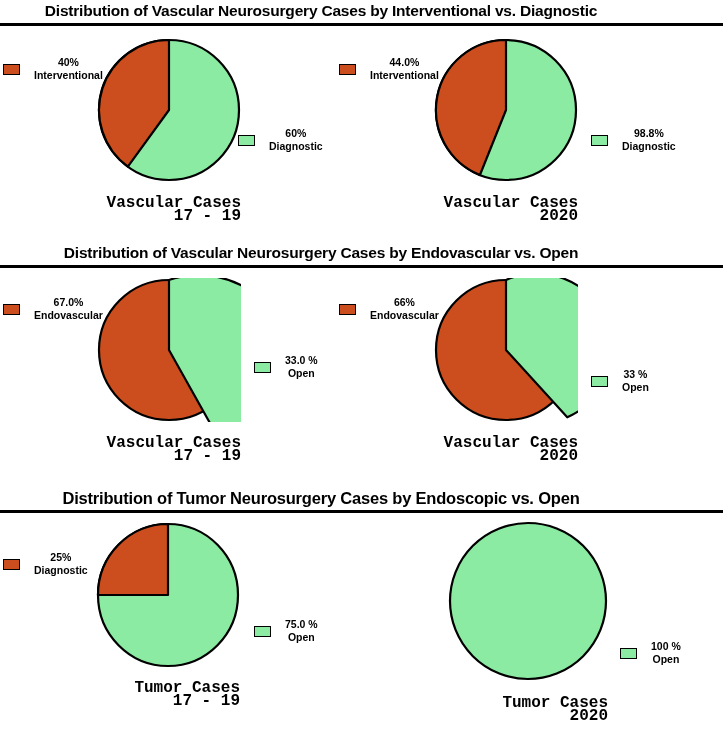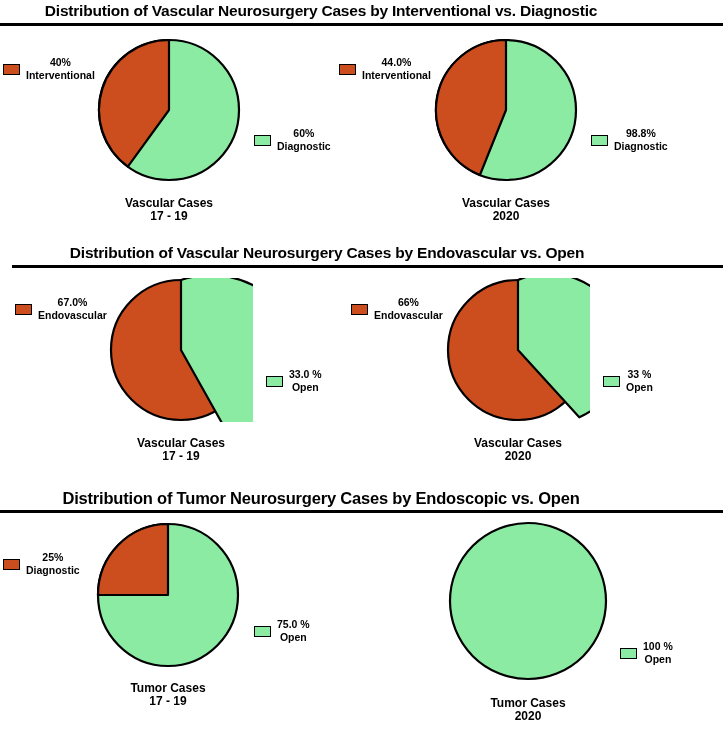--- a/index.html
+++ b/index.html
@@ -38,31 +38,32 @@
   .charts-row {
     position: relative;
     width: 723px;
   }
   .pie-wrap {
     position: absolute;
   }
   .pie-svg { display: block; }
   .cap {
     position: absolute;
-    text-align: center;
-    font-size: 12px;
+    text-align: right;
+    font-size: 16px;
     font-weight: bold;
     line-height: 13px;
     white-space: nowrap;
+    font-family: Liberation Mono, monospace;
   }
   .legend {
     position: absolute;
     display: flex;
     align-items: center;
-    gap: 6px;
+    gap: 14px;
   }
   .swatch {
     width: 15px;
     height: 9px;
     border: 1.6px solid #000000;
     box-sizing: content-box;
     flex: 0 0 auto;
   }
   .legend-text {
     font-size: 10.5px;
@@ -95,21 +96,21 @@
       <span class="l1">Vascular Cases</span>
       <span class="l2">17 - 19</span>
     </div>
     <div class="legend" style="left:3px; top:30px;">
       <span class="swatch" style="background:#CC4E1E;"></span>
       <span class="legend-text">
         <span class="pct">40%</span>
         <span class="nm">Interventional</span>
       </span>
     </div>
-    <div class="legend" style="left:254px; top:101px;">
+    <div class="legend" style="left:238px; top:101px;">
       <span class="swatch" style="background:#8CEBA3;"></span>
       <span class="legend-text">
         <span class="pct">60%</span>
         <span class="nm">Diagnostic</span>
       </span>
     </div>
 
     <div class="pie-wrap" style="left:434px; top:12px;">
       <svg class="pie-svg" width="144" height="144" viewBox="0 0 144 144">
         <circle cx="72" cy="72" r="70" fill="#8CEBA3" stroke="#000" stroke-width="2.2"></circle>
@@ -131,21 +132,21 @@
       <span class="swatch" style="background:#8CEBA3;"></span>
       <span class="legend-text">
         <span class="pct">98.8%</span>
         <span class="nm">Diagnostic</span>
       </span>
     </div>
 
   </div>
 </div>
 
-<div class="panel" style="height:245px;padding-left:12px;">
+<div class="panel" style="height:245px;">
   <div class="panel-title">Distribution of Vascular Neurosurgery Cases by Endovascular vs. Open</div>
   <div class="rule"></div>
 
   <div class="charts-row" style="height:218px;">
 
     <div class="pie-wrap" style="left:97px; top:10px;">
       <svg class="pie-svg" width="144" height="144" viewBox="0 0 144 144">
         <circle cx="72" cy="72" r="70" fill="#CC4E1E" stroke="#000" stroke-width="2.2"></circle>
         <path d="M72 72 L72 2 A70 70 0 0 1 131.68 178.45 Z" fill="#8CEBA3" stroke="#000" stroke-width="2.2" stroke-linejoin="round"></path>
       </svg>
@@ -154,21 +155,21 @@
       <span class="l1">Vascular Cases</span>
       <span class="l2">17 - 19</span>
     </div>
     <div class="legend" style="left:3px; top:28px;">
       <span class="swatch" style="background:#CC4E1E;"></span>
       <span class="legend-text">
         <span class="pct">67.0%</span>
         <span class="nm">Endovascular</span>
       </span>
     </div>
-    <div class="legend" style="left:254px; top:100px;">
+    <div class="legend" style="left:254px; top:86px;">
       <span class="swatch" style="background:#8CEBA3;"></span>
       <span class="legend-text">
         <span class="pct">33.0 %</span>
         <span class="nm">Open</span>
       </span>
     </div>
 
     <div class="pie-wrap" style="left:434px; top:10px;">
       <svg class="pie-svg" width="144" height="144" viewBox="0 0 144 144">
         <circle cx="72" cy="72" r="70" fill="#CC4E1E" stroke="#000" stroke-width="2.2"></circle>

